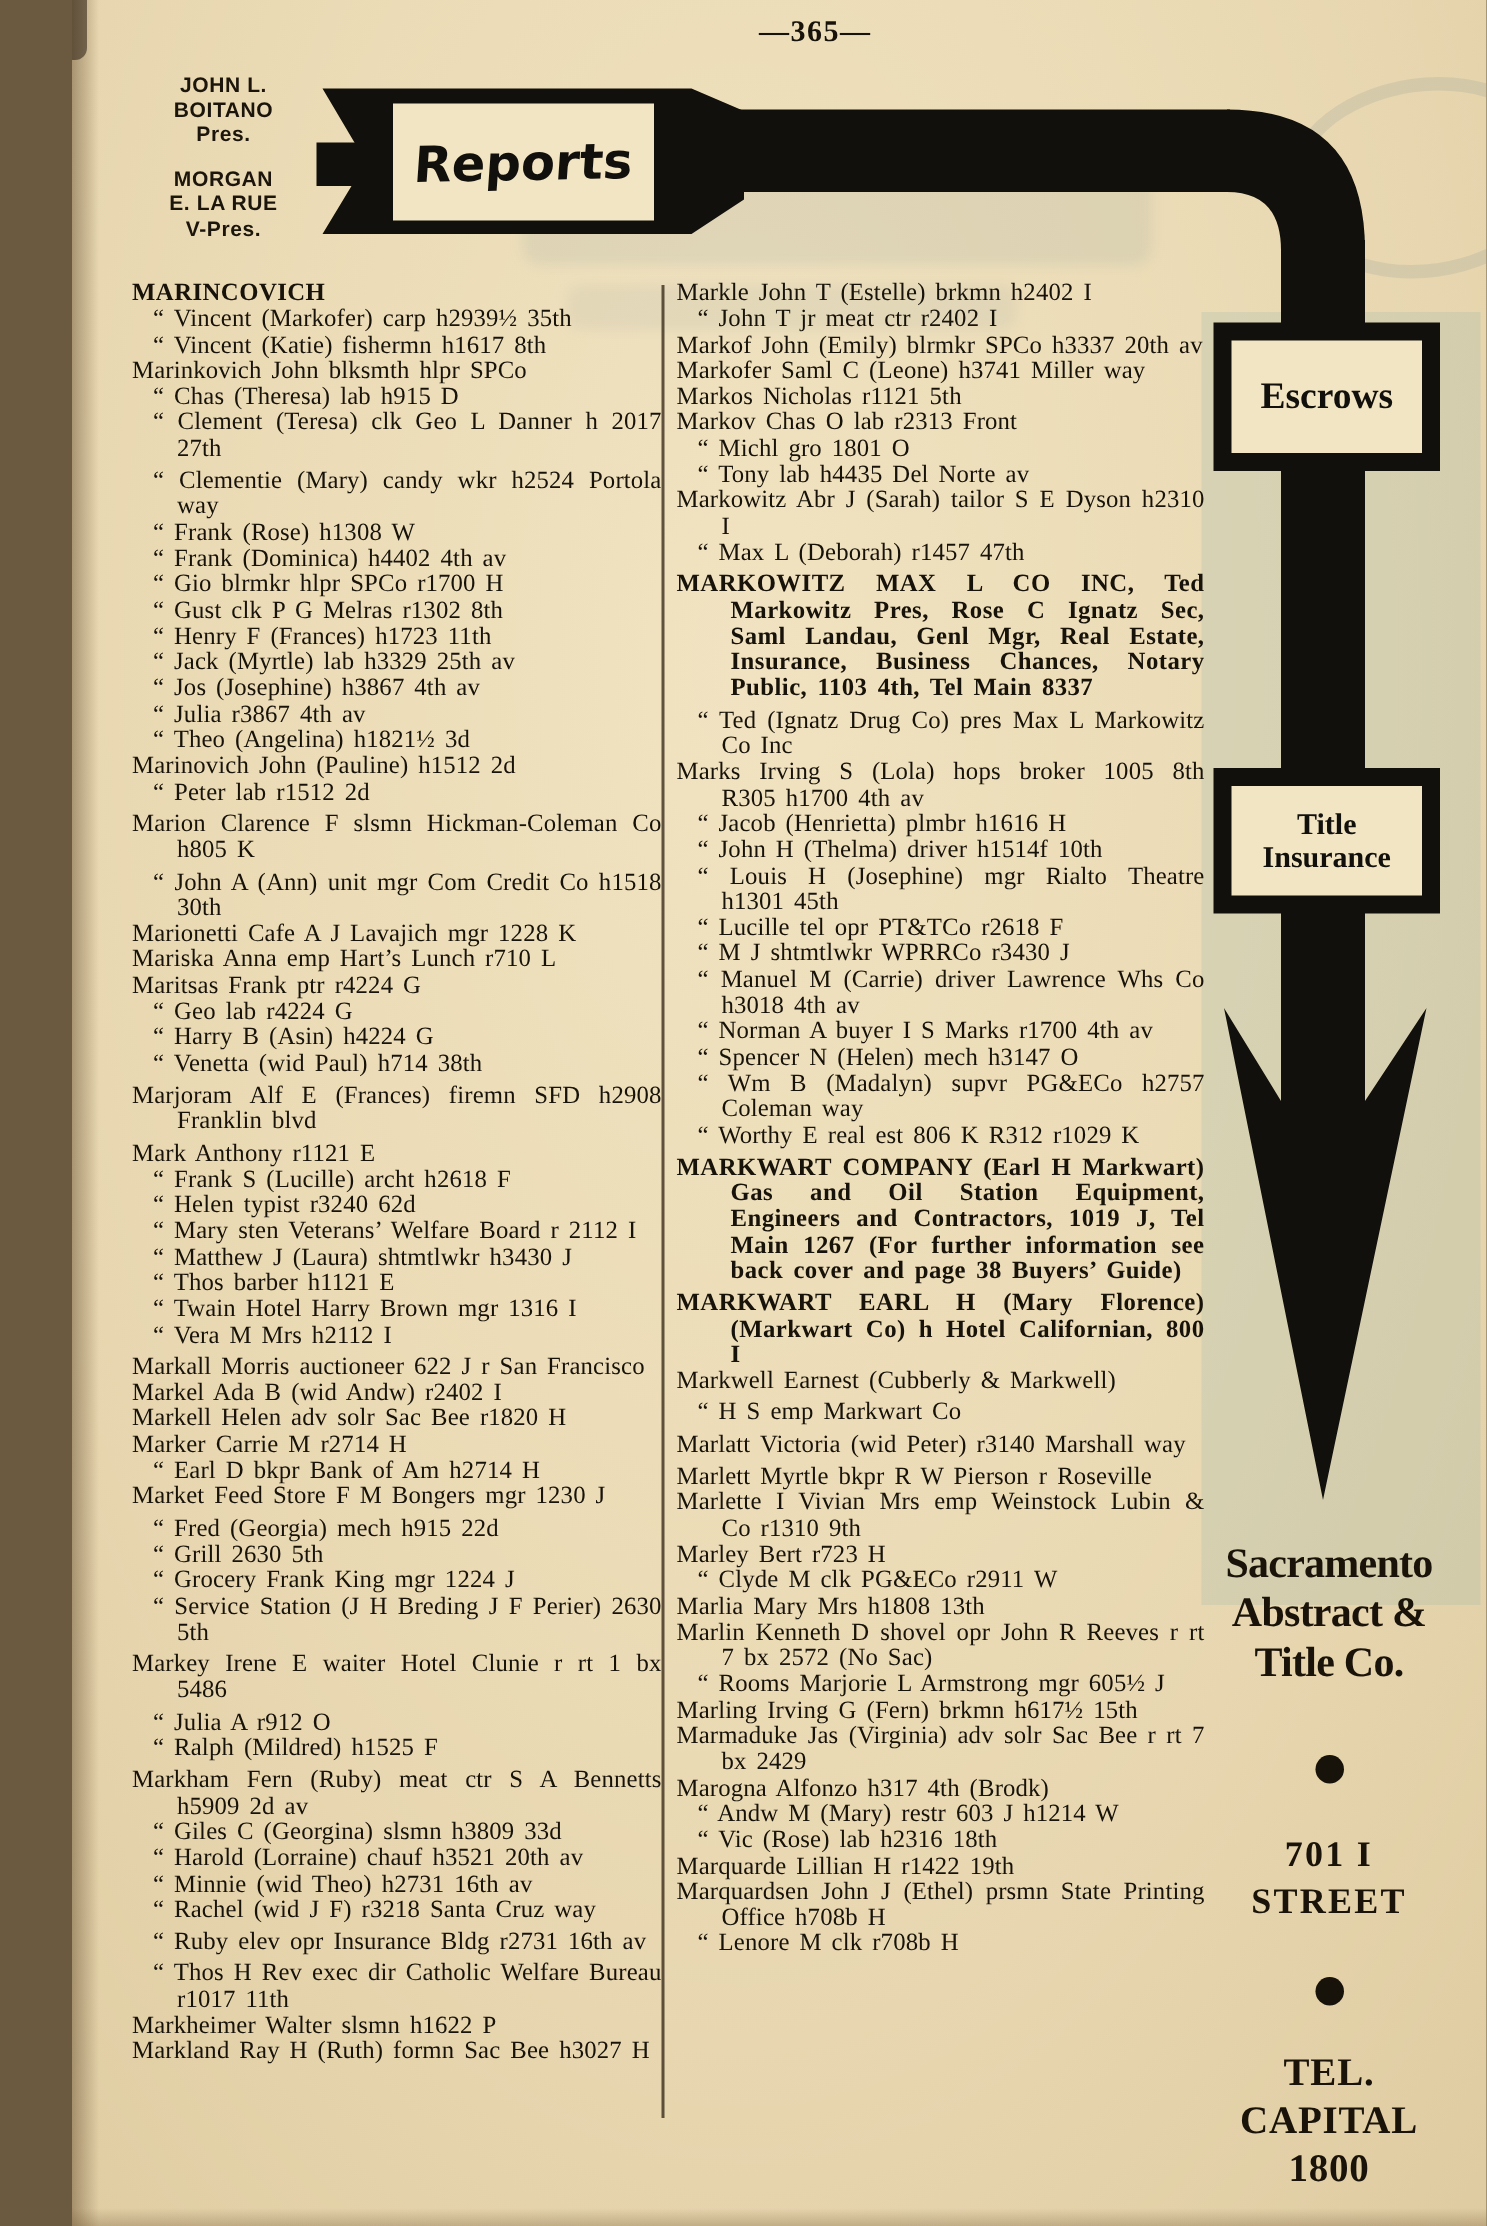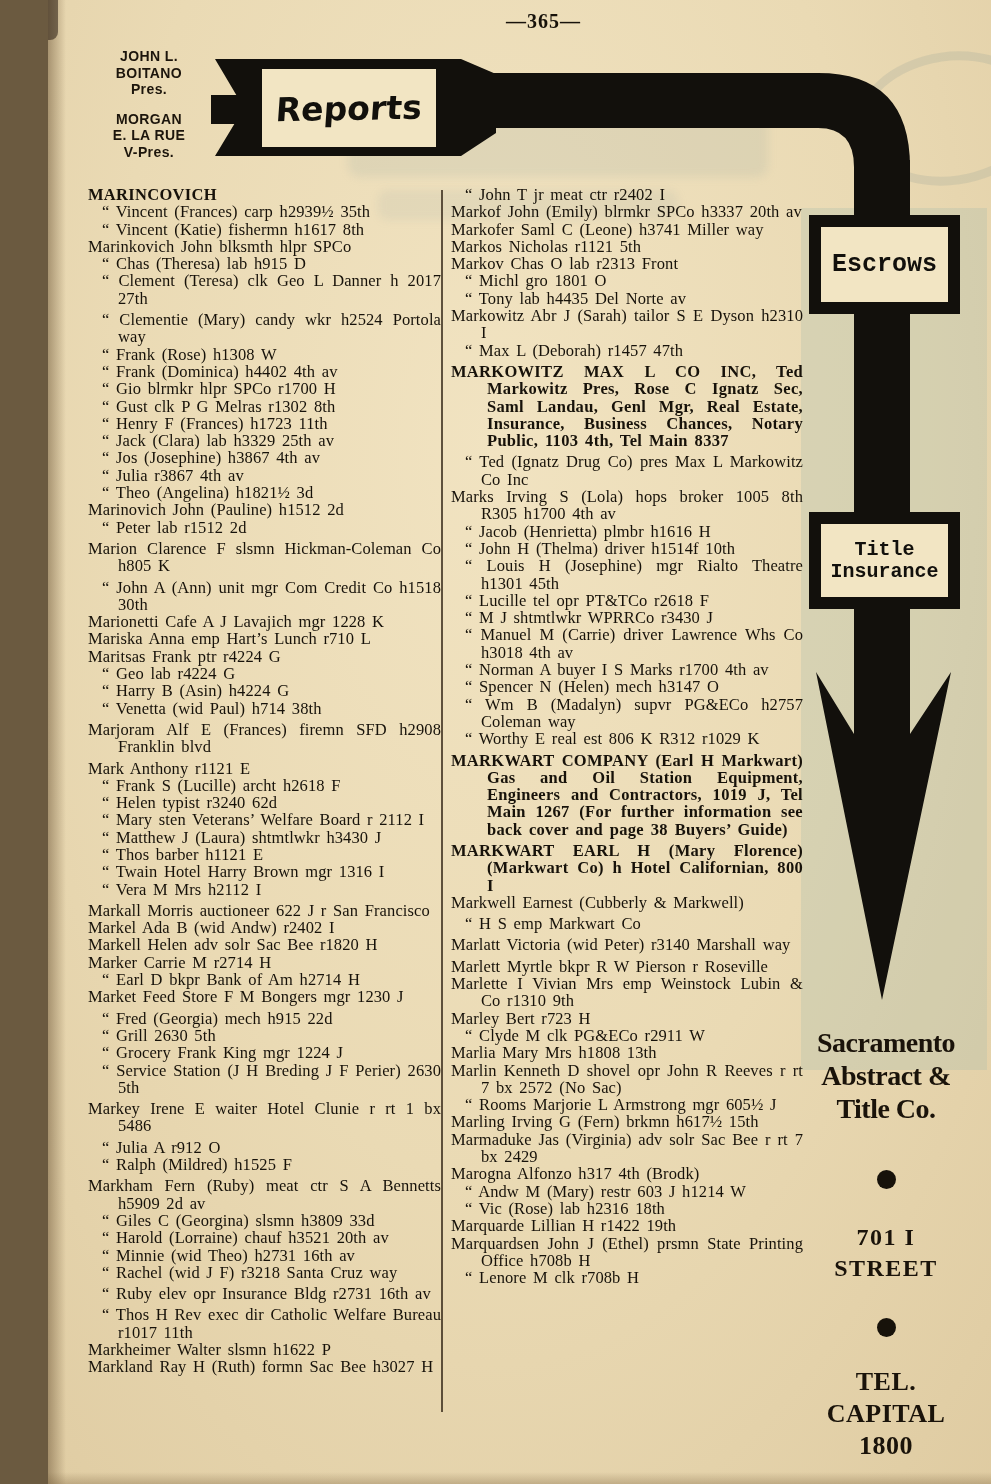--- a/index.html
+++ b/index.html
@@ -35,21 +35,21 @@
   
   svg.arrow{position:absolute;left:0;top:0;pointer-events:none;}
   
   .reports-box{position:absolute;left:214px;top:69px;width:174px;height:78px;
     background:#f2e5c3;display:flex;align-items:center;justify-content:center;}
   .reports-box span{font-family:"DejaVu Sans", sans-serif;font-weight:bold;font-size:33px;
     transform:skewX(-5deg) rotate(-1deg);color:#12100c;}
   .label-box{position:absolute;left:761px;width:151px;background:#12100c;}
   .label-inner{position:absolute;left:12px;top:12px;right:12px;bottom:12px;background:#f2e5c3;
     display:flex;flex-direction:column;align-items:center;justify-content:center;
-    font-family:Liberation Mono, monospace;font-weight:bold;color:#12100c;}
+    font-family:Liberation Serif, serif;font-weight:bold;color:#12100c;}
   .escrows-box{top:215px;height:99px;}
   .escrows-box .label-inner{font-size:25px;}
   .title-box{top:512px;height:97px;}
   .title-box .label-inner{font-size:20px;line-height:22px;}
   
   .advert{position:absolute;left:757px;width:162px;text-align:center;color:#1a130a;}
   .company{top:1026px;font-weight:bold;font-size:28px;line-height:33px;letter-spacing:-.5px;}
   .dot{position:absolute;left:829px;width:19px;height:19px;border-radius:50%;background:#17120a;}
   .dot1{top:1170px;}
   .dot2{top:1318px;}
@@ -139,32 +139,32 @@
   <div class="advert phone">
     <div>TEL.</div>
     <div>CAPITAL</div>
     <div>1800</div>
   </div>
 
   <div class="col-rule"></div>
 
   <div class="col col-left" id="col-left">
       <div class="entry bold">MARINCOVICH</div>
-      <div class="entry ditto">“ Vincent (Frances) carp h2939½ 35th</div>
+      <div class="entry ditto">“ Vincent (Markofer) carp h2939½ 35th</div>
       <div class="entry ditto">“ Vincent (Katie) fishermn h1617 8th</div>
       <div class="entry">Marinkovich John blksmth hlpr SPCo</div>
       <div class="entry ditto">“ Chas (Theresa) lab h915 D</div>
       <div class="entry ditto">“ Clement (Teresa) clk Geo L Danner h 2017 27th</div>
       <div class="entry gap ditto">“ Clementie (Mary) candy wkr h2524 Portola way</div>
       <div class="entry ditto">“ Frank (Rose) h1308 W</div>
       <div class="entry ditto">“ Frank (Dominica) h4402 4th av</div>
       <div class="entry ditto">“ Gio blrmkr hlpr SPCo r1700 H</div>
       <div class="entry ditto">“ Gust clk P G Melras r1302 8th</div>
       <div class="entry ditto">“ Henry F (Frances) h1723 11th</div>
-      <div class="entry ditto">“ Jack (Clara) lab h3329 25th av</div>
+      <div class="entry ditto">“ Jack (Myrtle) lab h3329 25th av</div>
       <div class="entry ditto">“ Jos (Josephine) h3867 4th av</div>
       <div class="entry ditto">“ Julia r3867 4th av</div>
       <div class="entry ditto">“ Theo (Angelina) h1821½ 3d</div>
       <div class="entry">Marinovich John (Pauline) h1512 2d</div>
       <div class="entry ditto">“ Peter lab r1512 2d</div>
       <div class="entry gap">Marion Clarence F slsmn Hickman-Coleman Co h805 K</div>
       <div class="entry gap ditto">“ John A (Ann) unit mgr Com Credit Co h1518 30th</div>
       <div class="entry">Marionetti Cafe A J Lavajich mgr 1228 K</div>
       <div class="entry">Mariska Anna emp Hart’s Lunch r710 L</div>
       <div class="entry">Maritsas Frank ptr r4224 G</div>
@@ -197,20 +197,21 @@
       <div class="entry ditto">“ Giles C (Georgina) slsmn h3809 33d</div>
       <div class="entry ditto">“ Harold (Lorraine) chauf h3521 20th av</div>
       <div class="entry ditto">“ Minnie (wid Theo) h2731 16th av</div>
       <div class="entry ditto">“ Rachel (wid J F) r3218 Santa Cruz way</div>
       <div class="entry gap ditto">“ Ruby elev opr Insurance Bldg r2731 16th av</div>
       <div class="entry gap ditto">“ Thos H Rev exec dir Catholic Welfare Bureau r1017 11th</div>
       <div class="entry">Markheimer Walter slsmn h1622 P</div>
       <div class="entry">Markland Ray H (Ruth) formn Sac Bee h3027 H</div>
     </div>
   <div class="col col-right" id="col-right">
+      <div class="entry">Markle John T (Estelle) brkmn h2402 I</div>
       <div class="entry ditto">“ John T jr meat ctr r2402 I</div>
       <div class="entry">Markof John (Emily) blrmkr SPCo h3337 20th av</div>
       <div class="entry">Markofer Saml C (Leone) h3741 Miller way</div>
       <div class="entry">Markos Nicholas r1121 5th</div>
       <div class="entry">Markov Chas O lab r2313 Front</div>
       <div class="entry ditto">“ Michl gro 1801 O</div>
       <div class="entry ditto">“ Tony lab h4435 Del Norte av</div>
       <div class="entry">Markowitz Abr J (Sarah) tailor S E Dyson h2310 I</div>
       <div class="entry ditto">“ Max L (Deborah) r1457 47th</div>
       <div class="entry bold gap">MARKOWITZ MAX L CO INC, Ted Markowitz Pres, Rose C Ignatz Sec, Saml Landau, Genl Mgr, Real Estate, Insurance, Business Chances, Notary Public, 1103 4th, Tel Main 8337</div>

